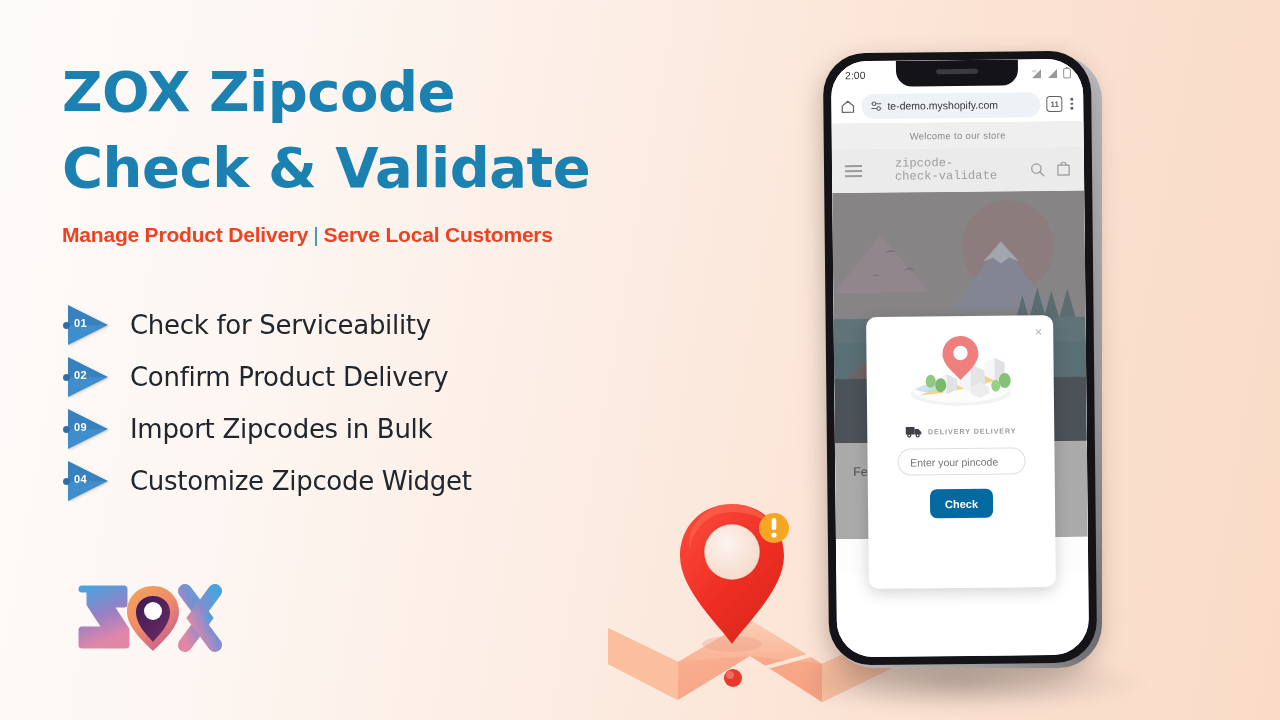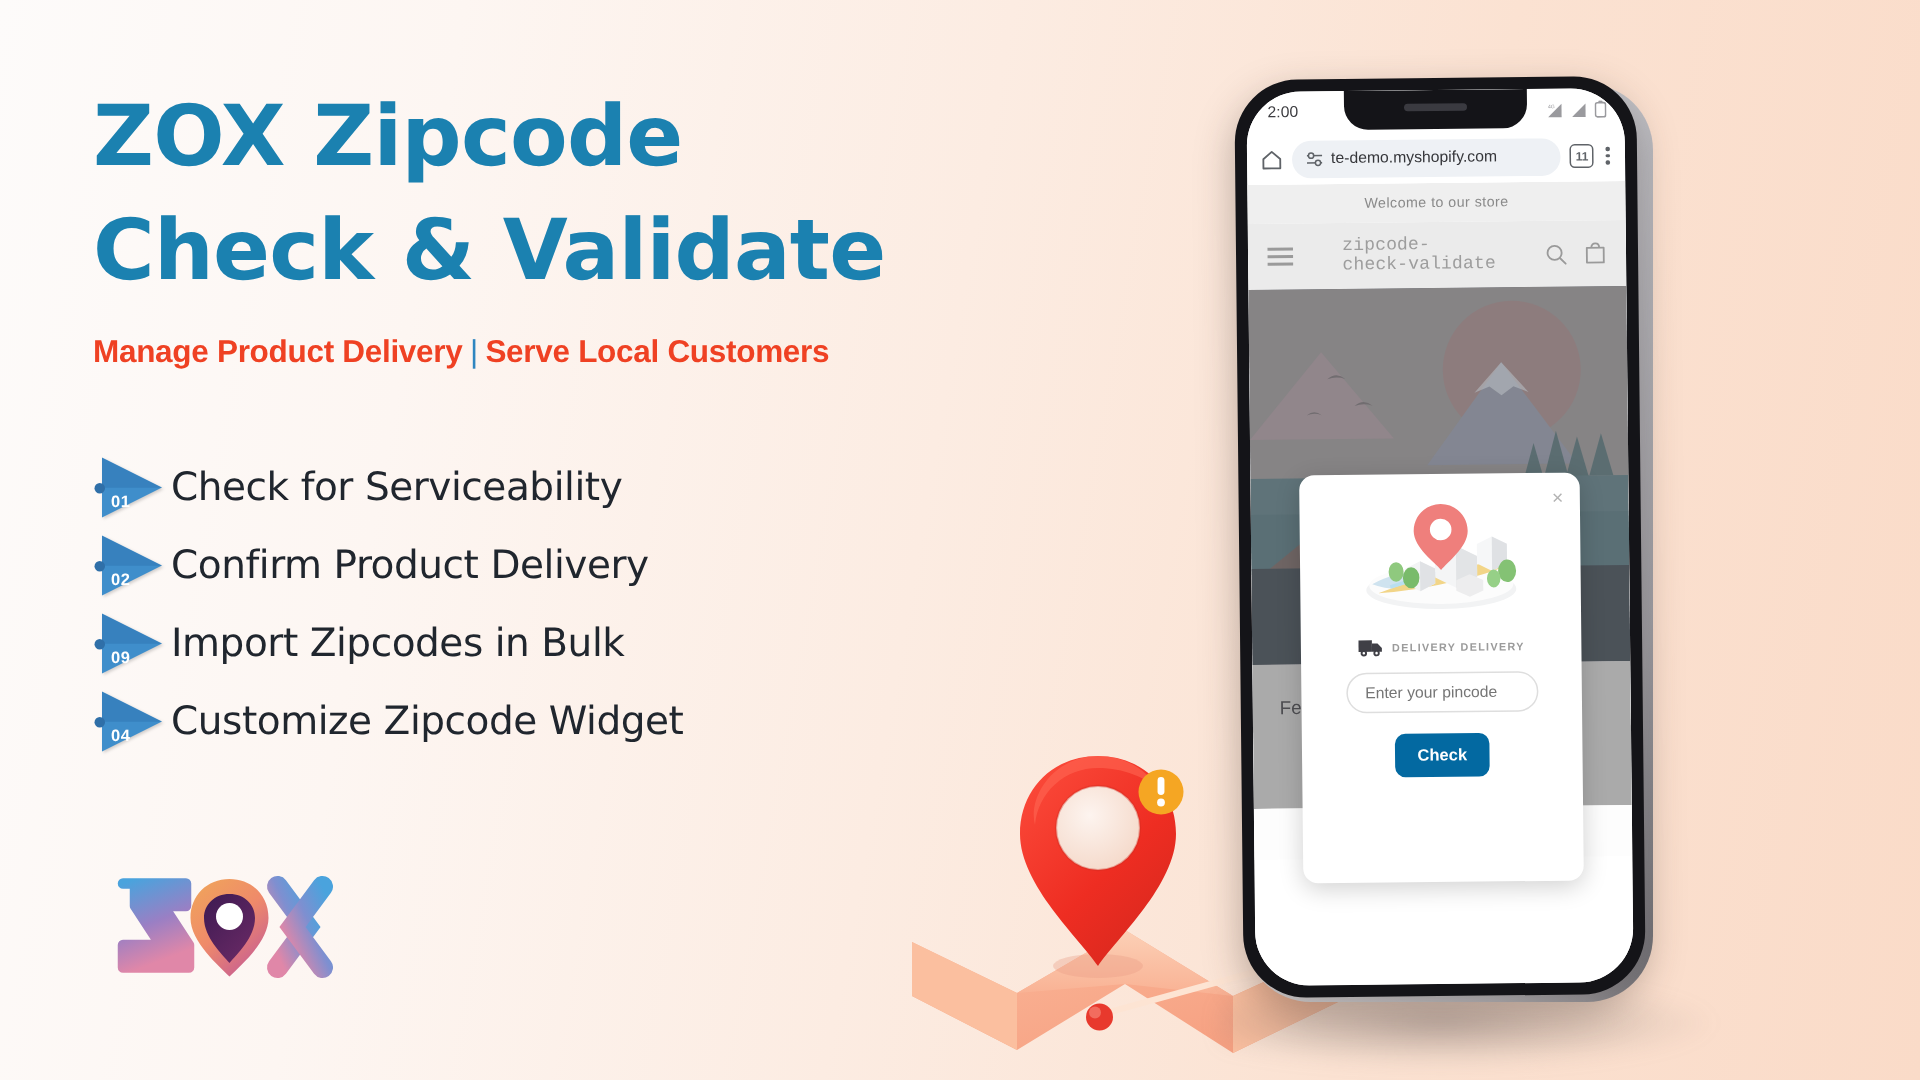--- a/index.html
+++ b/index.html
@@ -60,24 +60,25 @@
     clip-path:polygon(0 0,100% 50%,0 50%);
   }
   .arrow-badge .dot {
     position:absolute; left:1px; top:17px;
     width:7px; height:7px; border-radius:50%;
     background:#2f6fa8;
   }
   .arrow-badge .num {
     position:absolute; left:12px; top:12px;
     font-size:11px; font-weight:bold; color:#ffffff;
-    letter-spacing:.3px; z-index:3;margin-top:12px;
+    letter-spacing:.3px; z-index:3;
   }
 
   .feature-text {
+    margin-left:16px;
     font-size:26px;
     color:#20262e;
     letter-spacing:-0.3px;
     font-family:"DejaVu Sans", sans-serif;
   }
 
   
   .logo { position:absolute; left:72px; top:578px; width:150px; height:82px; }
 
   

